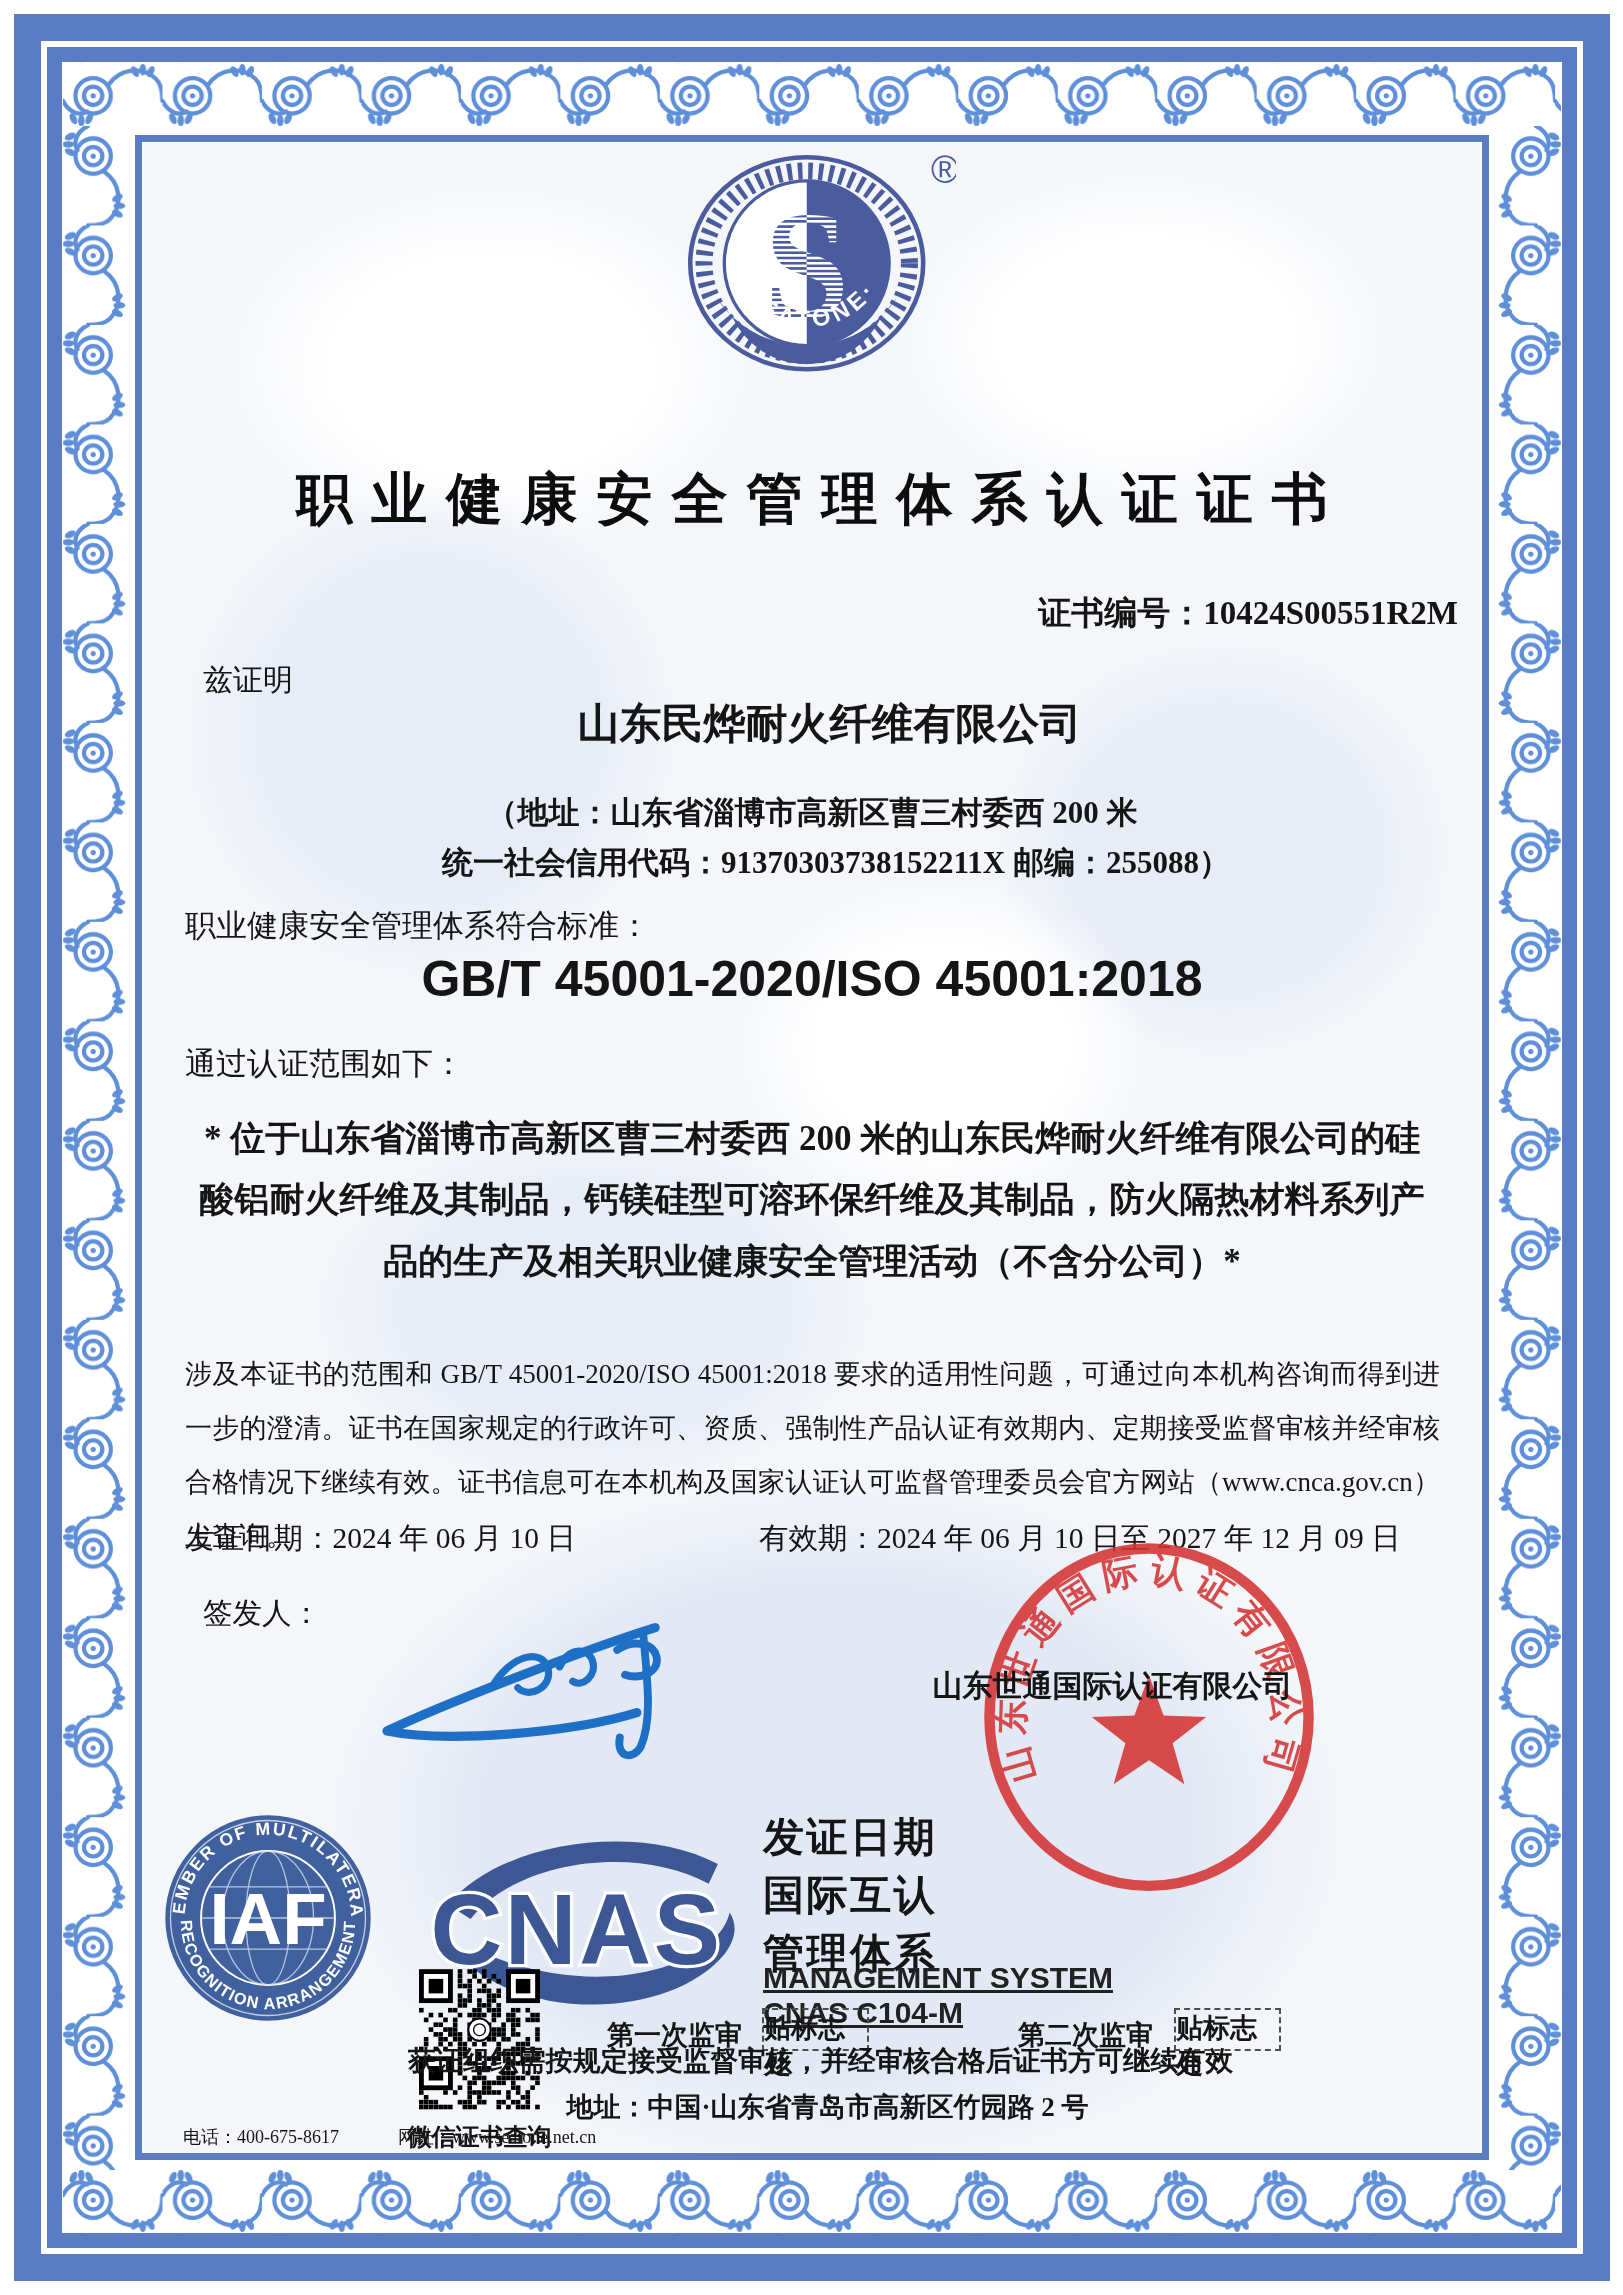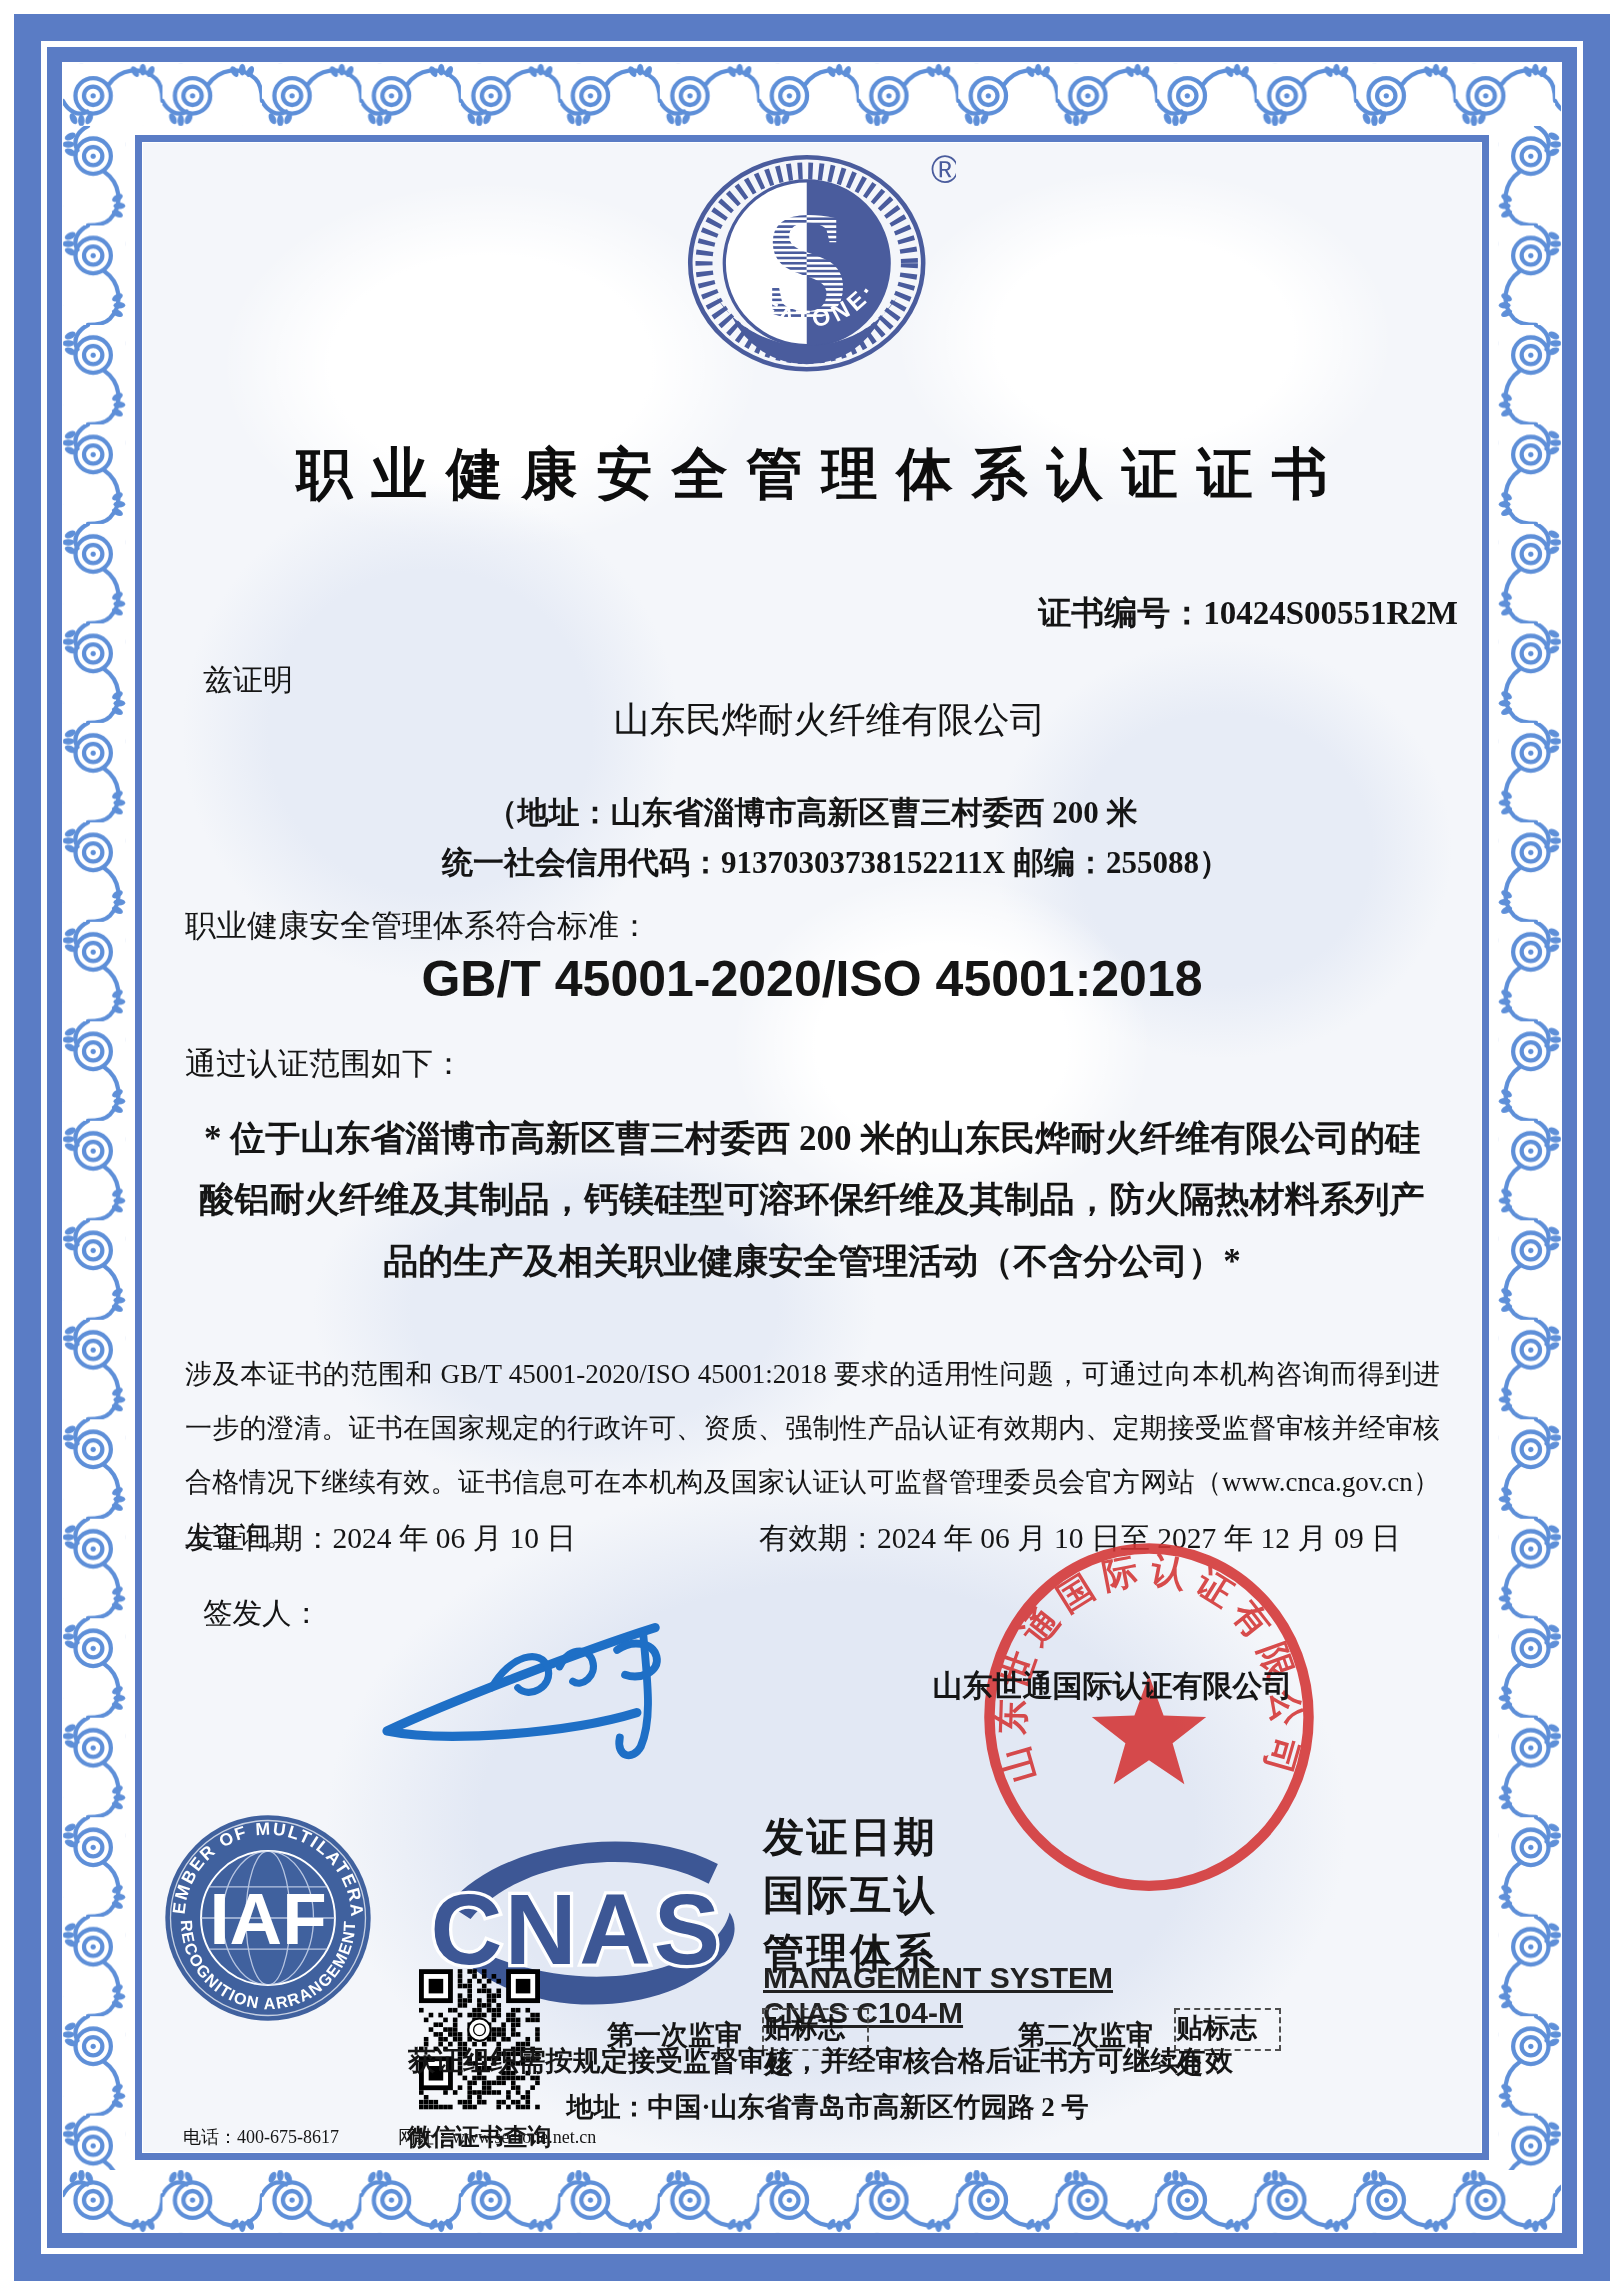--- a/index.html
+++ b/index.html
@@ -15,25 +15,25 @@
   .orn-bottom{left:63px;top:2170px;transform:scaleY(-1);}
   .orn-left{left:63px;top:126px;}
   .orn-right{left:1498px;top:126px;transform:scaleX(-1);}
   
   .paper{position:absolute;inset:143px;background:#f4f6fa;}
   .blob{position:absolute;border-radius:50%;}
   .tint{background:radial-gradient(closest-side,#e7ecf6 65%,rgba(231,236,246,0));}
   .white{background:radial-gradient(closest-side,#ffffff 60%,rgba(255,255,255,0));}
   .halo{background:radial-gradient(closest-side,#e2e8f4 70%,rgba(226,232,244,0));}
   
-  .title{left:0;right:0;top:437px;text-align:center;font-size:56px;font-weight:700;
+  .title{left:0;right:0;top:462px;text-align:center;font-size:56px;font-weight:700;
          letter-spacing:0.34em;text-indent:0.34em;color:#0d0d0d;}
   .certno{right:166px;top:591px;font-size:33px;font-weight:700;}
   .attest{left:203px;top:660px;font-size:30px;}
-  .company{left:0;right:0;top:696px;text-align:center;font-size:36px;font-weight:400;margin-left:35px;}
+  .company{left:0;right:0;top:696px;text-align:center;font-size:42px;font-weight:700;margin-left:35px;}
   .addr1{left:0;right:0;top:792px;text-align:center;font-size:31px;font-weight:700;}
   .addr2{left:0;right:0;top:842px;text-align:center;font-size:31px;font-weight:700;padding-left:48px;}
   .stdlabel{left:185px;top:905px;font-size:31px;}
   .stdcode{left:0;right:0;top:950px;text-align:center;font-size:50px;font-weight:700;
            font-family:"Liberation Sans","DejaVu Sans",sans-serif;}
   .scopelabel{left:185px;top:1043px;font-size:31px;}
   .scope{left:190px;width:1244px;top:1108px;font-size:35px;font-weight:700;line-height:1.75;text-align:center;}
   .disclaimer{left:185px;width:1255px;top:1347px;font-size:27px;line-height:2.0;text-align:justify;}
   .dateissue{left:185px;top:1519px;font-size:29.5px;}
   .datevalid{left:759px;top:1519px;font-size:29.5px;}

